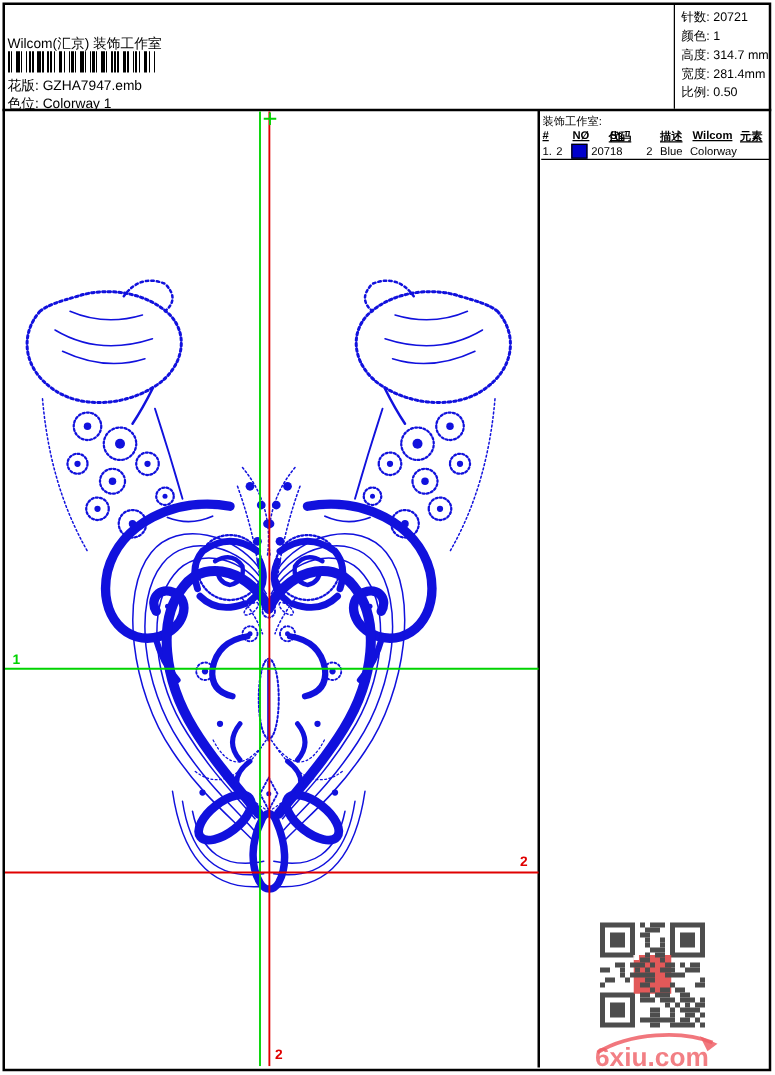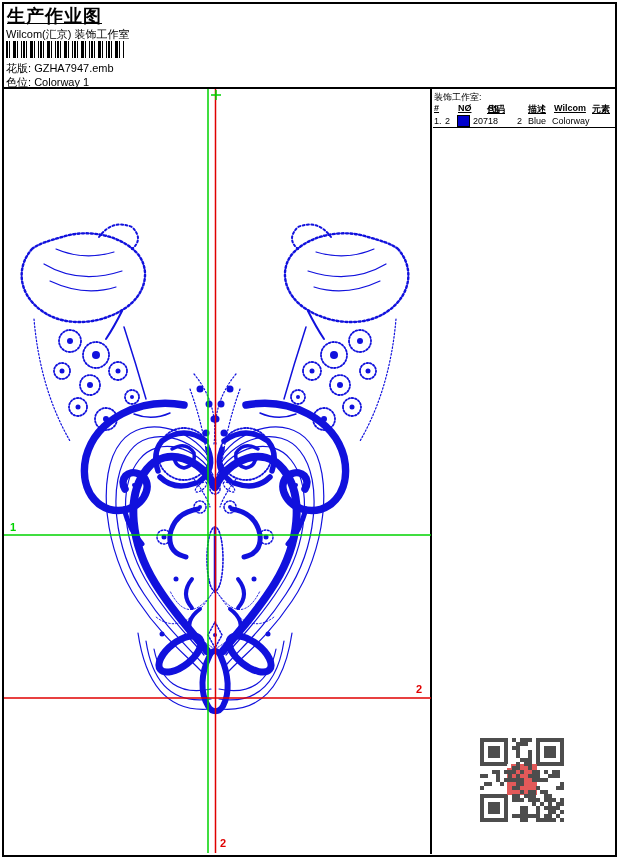--- a/index.html
+++ b/index.html
@@ -43,33 +43,49 @@
   .seal i{background:rgba(255,255,255,.75);}
   
   .watermark{position:absolute;left:474px;top:822px;width:110px;height:36px;}
 </style>
 </head>
 <body>
 
 <div class="page">
   <div class="page-frame"></div>
 
-  <div class="hdr-title">生产作业图</div>
   <div class="hdr-sub">Wilcom(汇京) 装饰工作室</div>
   <div class="barcode"></div>
   <div class="hdr-line pattern-line">
     <span>花版:</span>
     <span>GZHA7947.emb</span>
   </div>
   <div class="hdr-line colorway-line">
     <span>色位:</span>
     <span>Colorway 1</span>
   </div>
   <div class="hdr-divider"></div>
 
+  <div class="info-box">
+    <div class="info-row">
+      <span>针数:</span>
+      <span>20721</span></div>
+    <div class="info-row">
+      <span>颜色:</span>
+      <span>1</span></div>
+    <div class="info-row">
+      <span>高度:</span>
+      <span>314.7 mm</span></div>
+    <div class="info-row">
+      <span>宽度:</span>
+      <span>281.4mm</span></div>
+    <div class="info-row">
+      <span>比例:</span>
+      <span>0.50</span></div>
+  </div>
 
   <div class="col-divider"></div>
 
   <div class="stop-panel">
     <span class="sp-title">装饰工作室:</span>
     <span class="sp-h" style="left:1px">#</span>
     <span class="sp-h" style="left:25px">NØ</span>
     <span class="sp-h" style="left:55px">St.</span>
     <span class="sp-h" style="left:54px">代码</span>
     <span class="sp-h" style="left:95px">描述</span>
@@ -316,13 +332,20 @@
       <i style="left: 40px; top: 80px;"></i>
       <i style="left: 44px; top: 80px;"></i>
       <i style="left: 56px; top: 80px;"></i>
       <i style="left: 60px; top: 80px;"></i>
       <i style="left: 64px; top: 80px;"></i>
       <i style="left: 68px; top: 80px;"></i>
       <i style="left: 72px; top: 80px;"></i>
       <i style="left: 80px; top: 80px;"></i>
     </div>
 
+  <div class="watermark">
+    <svg width="110" height="36" viewBox="0 0 110 36">
+      <path d="M4,20 C30,4 72,2 96,12" stroke="#ef5f66" stroke-width="3" fill="none" opacity="0.85"></path>
+      <path d="M100,13 L86,7 L92,19 Z" fill="#ef5f66" opacity="0.85"></path>
+      <text x="2" y="31" font-size="21" font-weight="bold" fill="#ef5f66" opacity="0.8">6xiu.com</text>
+    </svg>
+  </div>
 </div>
 
 </body></html>

